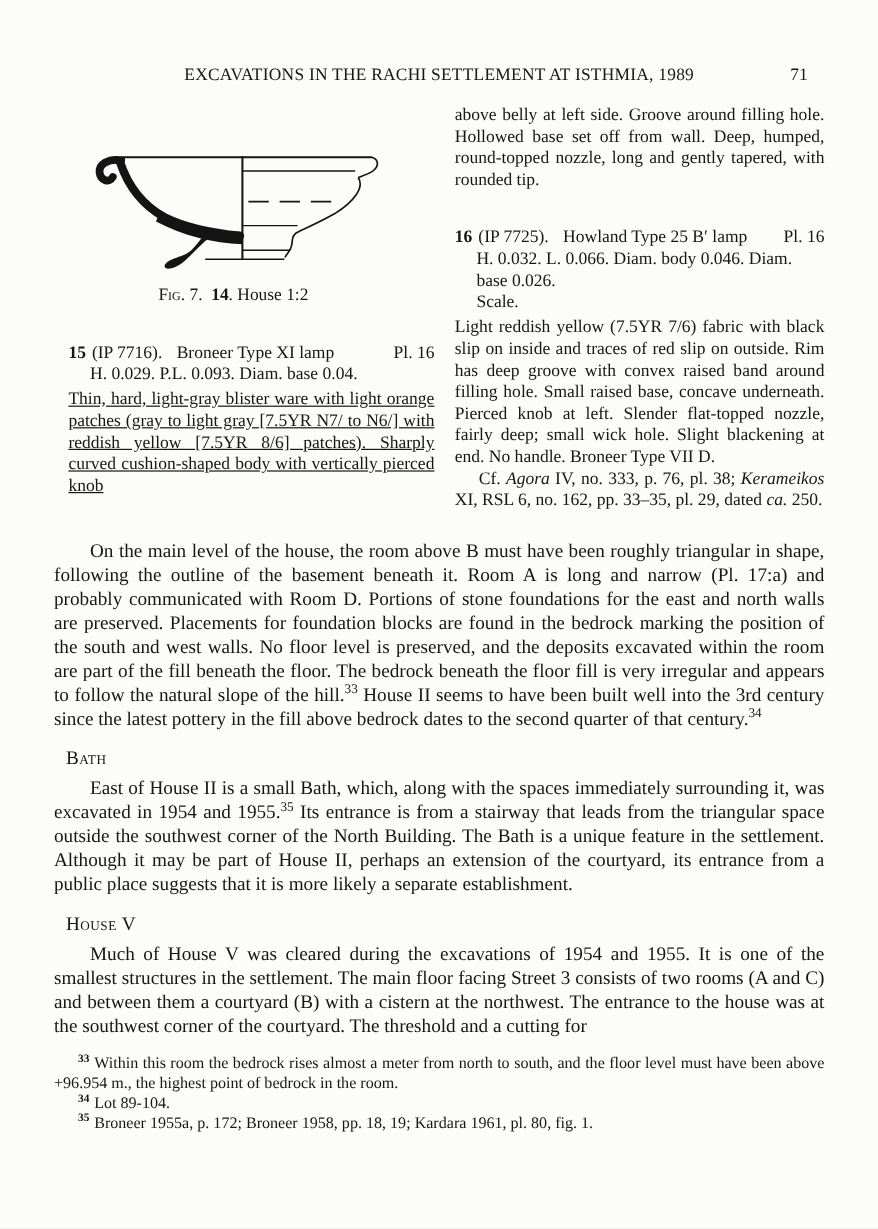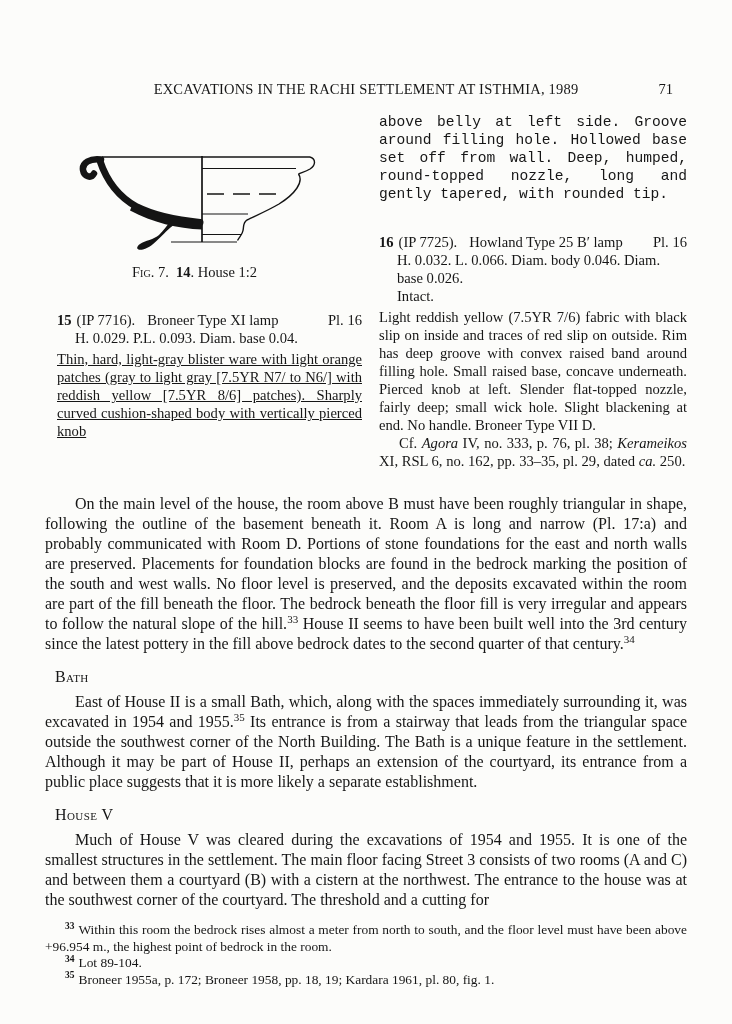--- a/index.html
+++ b/index.html
@@ -7,21 +7,21 @@
   .page {
     position:relative;
     width:732px; height:1024px;
     margin:0 auto;
     background:#fcfcfa;
     color:#161616;
     font-family:"Liberation Serif", serif;
     overflow:hidden;
   }
   
-  .header { position:relative; margin:81px 45px 0 45px; height:18px; }
+  .header { position:relative; margin:55px 45px 0 45px; height:18px; }
   .title { text-align:center; font-size:14.5px; letter-spacing:0.2px; white-space:nowrap; }
   .page-num { position:absolute; right:14px; top:0; font-size:14.5px; }
 
   
   .columns { display:flex; margin:14px 45px 0 45px; gap:17px; }
   .col-left  { width:317px; padding-left:12px; }
   .col-right { width:308px; }
   .catalog { font-size:14.6px; line-height:18px; }
 
   .figure-block { margin-top:36px; }
@@ -105,31 +105,31 @@
           <span>(IP 7716).</span>
           <span class="entry-name">Broneer Type XI lamp</span>
           <span class="entry-plate">Pl. 16</span>
         </div>
         <div class="entry-dims">H. 0.029. P.L. 0.093. Diam. base 0.04.</div>
         <p class="entry-desc" style="margin:3px 0 0 0;text-decoration:underline;">Thin, hard, light-gray blister ware with light orange patches (gray to light gray [7.5YR N7/ to N6/] with reddish yellow [7.5YR 8/6] patches).  Sharply curved cushion-shaped body with vertically pierced knob</p>
       </div>
     </div>
 
     <div class="col-right catalog">
-      <p class="cont-para" style="margin:0;font-family:Liberation Mono, monospace;">above belly at left side.  Groove around filling hole.  Hollowed base set off from wall.  Deep, humped, round-topped nozzle, long and gently tapered, with rounded tip.</p>
+      <p class="cont-para" style="margin:0;">above belly at left side.  Groove around filling hole.  Hollowed base set off from wall.  Deep, humped, round-topped nozzle, long and gently tapered, with rounded tip.</p>
 
       <div class="entry entry-16">
         <div class="entry-head">
           <span class="entry-num">16</span>
           <span>(IP 7725).</span>
           <span class="entry-name">Howland Type 25 B′ lamp</span>
           <span class="entry-plate">Pl. 16</span>
         </div>
         <div class="entry-dims">H. 0.032.  L. 0.066.  Diam. body 0.046.  Diam. base 0.026.</div>
-        <div class="entry-cond">Intact.</div>
+        <div class="entry-cond">Scale.</div>
         <p class="entry-desc" style="margin:3px 0 0 0;">Light reddish yellow (7.5YR 7/6) fabric with black slip on inside and traces of red slip on outside.  Rim has deep groove with convex raised band around filling hole.  Small raised base, concave underneath. Pierced knob at left.  Slender flat-topped nozzle, fairly deep; small wick hole.  Slight blackening at end.  No handle.  Broneer Type VII D.</p>
         <p class="entry-cite" style="margin:0;">
           <span>Cf. </span><span class="i">Agora</span><span> IV, no. 333, p. 76, pl. 38; </span><span class="i">Kerameikos</span><span> XI, RSL 6, no. 162, pp. 33–35, pl. 29, dated </span><span class="i">ca.</span><span> 250.</span>
         </p>
       </div>
     </div>
   </div>
 
   <div class="body-text">
     <p class="para">

